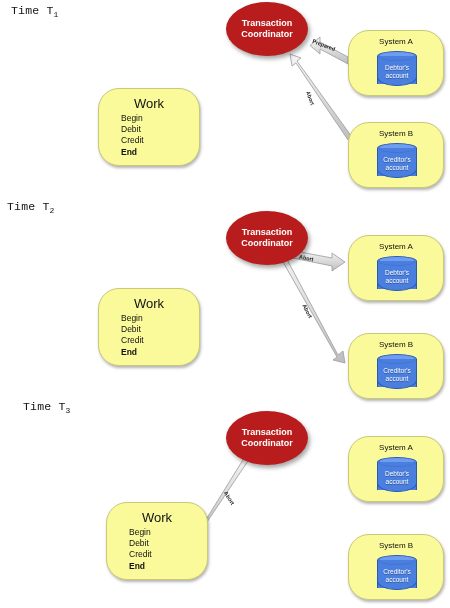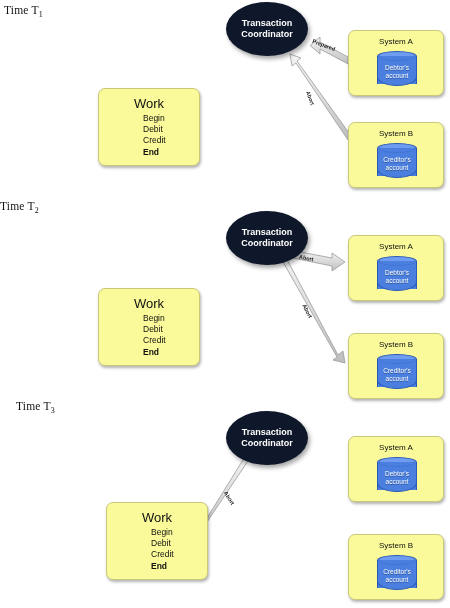--- a/index.html
+++ b/index.html
@@ -7,50 +7,51 @@
     width:450px;height:608px;position:relative;overflow:hidden;
     font-family:"Liberation Sans", sans-serif;
     -webkit-font-smoothing:antialiased;
   }
   .canvas{position:absolute;inset:0;}
   svg.layer{position:absolute;left:0;top:0;width:450px;height:608px;}
 
   
   .time-label{
     position:absolute;
-    font-family:Liberation Serif, serif;
+    font-family:Liberation Mono, monospace;
     font-size:11.5px;
     color:#111;
     white-space:nowrap;
     letter-spacing:.2px;
+    margin-left:7px;
   }
   .time-label .sub{font-size:8px;vertical-align:sub;}
 
   
   .ybox{
     position:absolute;
     background:#fafa9a;
     border:1px solid #c9c97a;
-    border-radius:7px;
+    border-radius:21px;
     box-shadow:1px 2px 3px rgba(0,0,0,.30);
     box-sizing:border-box;
   }
   .ybox-title{
     position:absolute;left:0;right:0;top:6px;
     text-align:center;font-size:8px;color:#111;
     font-family:"Liberation Sans", sans-serif;
   }
 
   
   .work-title{
     position:absolute;left:0;right:0;top:7px;
     text-align:center;font-size:13px;color:#111;font-weight:400;
   }
   .work-list{
-    position:absolute;left:44px;top:24px;
+    position:absolute;left:22px;top:24px;
     font-size:8.5px;line-height:11.2px;color:#111;
   }
   .work-list div{white-space:nowrap;}
   .work-list .bold{font-weight:bold;}
 
   
   .cyl{
     position:absolute;
     width:40px;height:38px;
   }
@@ -81,21 +82,21 @@
   .cyl .cap{
     position:absolute;left:0;right:0;top:13px;
     text-align:center;color:#ffffff;font-size:6.5px;line-height:8px;
     font-family:"Liberation Sans", sans-serif;
     text-shadow:0 1px 0 rgba(0,0,0,.35);
   }
 
   
   .coord{
     position:absolute;
-    background:#0f172a;
+    background:#b91c1c;
     border-radius:50%;
     box-shadow:2px 3px 4px rgba(0,0,0,.35);
     display:flex;align-items:center;justify-content:center;
   }
   .coord span{
     color:#ffffff;font-weight:bold;font-size:9px;line-height:11px;
     text-align:center;font-family:"Liberation Sans", sans-serif;
   }
 
   

